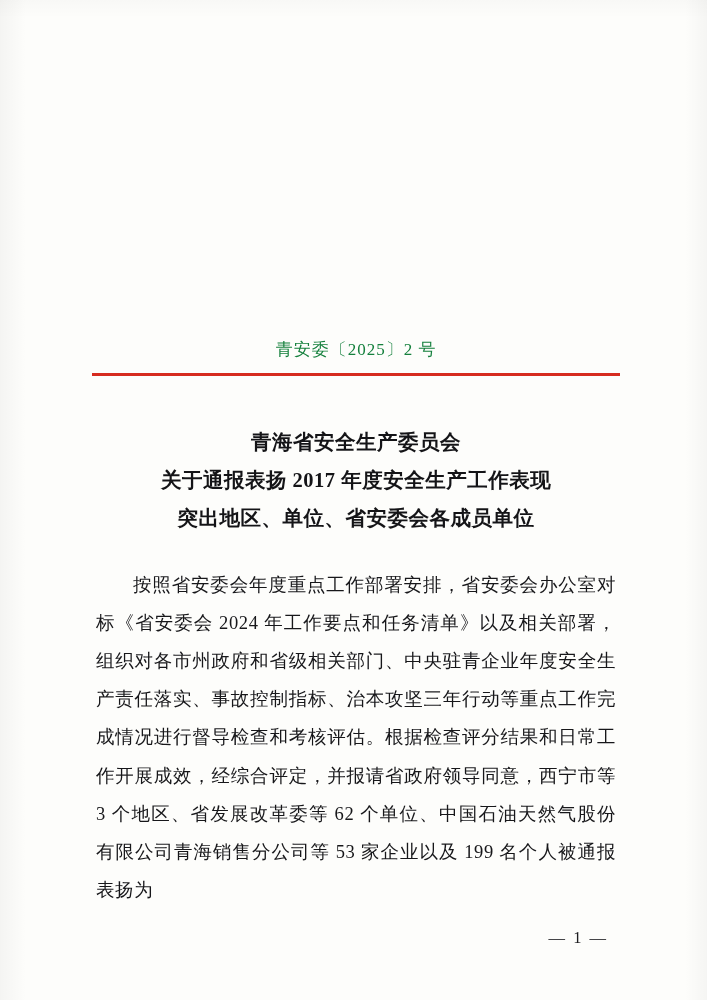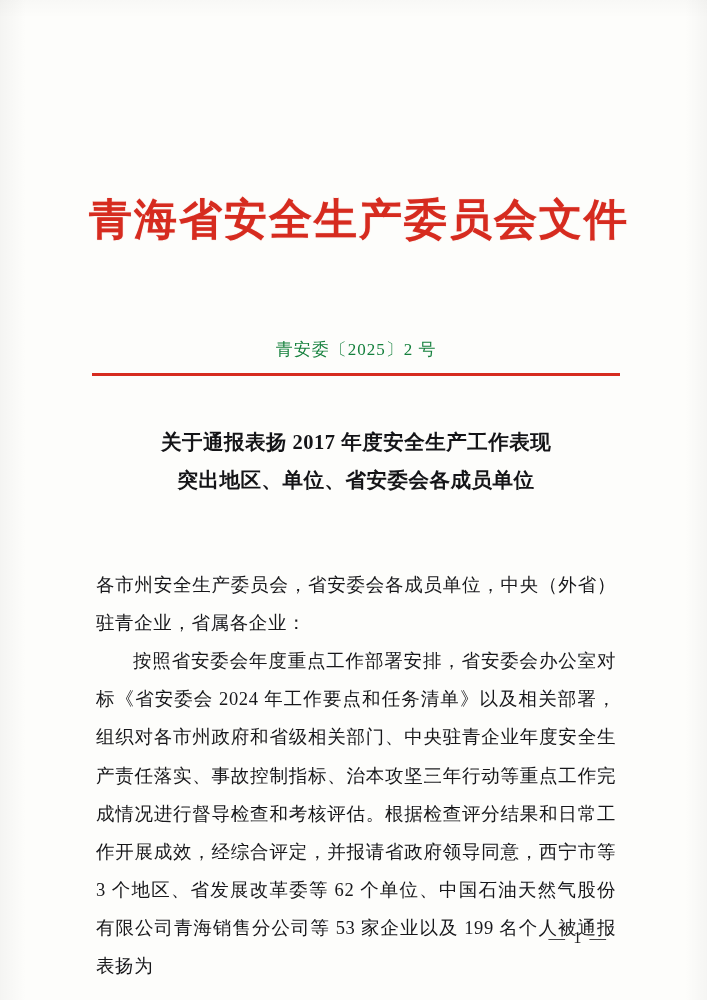--- a/index.html
+++ b/index.html
@@ -117,32 +117,31 @@
     letter-spacing: 2px;
     color: #1d1d20;
   }
 </style>
 </head>
 <body>
 
 <div id="page">
   <div class="content">
 
-    <div class="doc-title">青海省安全生产委员会文件</div>
 
     <div class="doc-number">青安委〔2025〕2 号</div>
 
     <div class="red-rule"></div>
 
     <div class="subject">
+      <span class="line">青海省安全生产委员会</span>
       <span class="line">关于通报表扬 2017 年度安全生产工作表现</span>
       <span class="line">突出地区、单位、省安委会各成员单位</span>
     </div>
 
     <div class="body-text">
-      <p>各市州安全生产委员会，省安委会各成员单位，中央（外省）驻青企业，省属各企业：</p>
       <p class="indent">按照省安委会年度重点工作部署安排，省安委会办公室对标《省安委会 2024 年工作要点和任务清单》以及相关部署，组织对各市州政府和省级相关部门、中央驻青企业年度安全生产责任落实、事故控制指标、治本攻坚三年行动等重点工作完成情况进行督导检查和考核评估。根据检查评分结果和日常工作开展成效，经综合评定，并报请省政府领导同意，西宁市等 3 个地区、省发展改革委等 62 个单位、中国石油天然气股份有限公司青海销售分公司等 53 家企业以及 199 名个人被通报表扬为</p>
     </div>
 
     <div class="page-number">— 1 —</div>
 
   </div>
 </div>
 
 </body></html>

